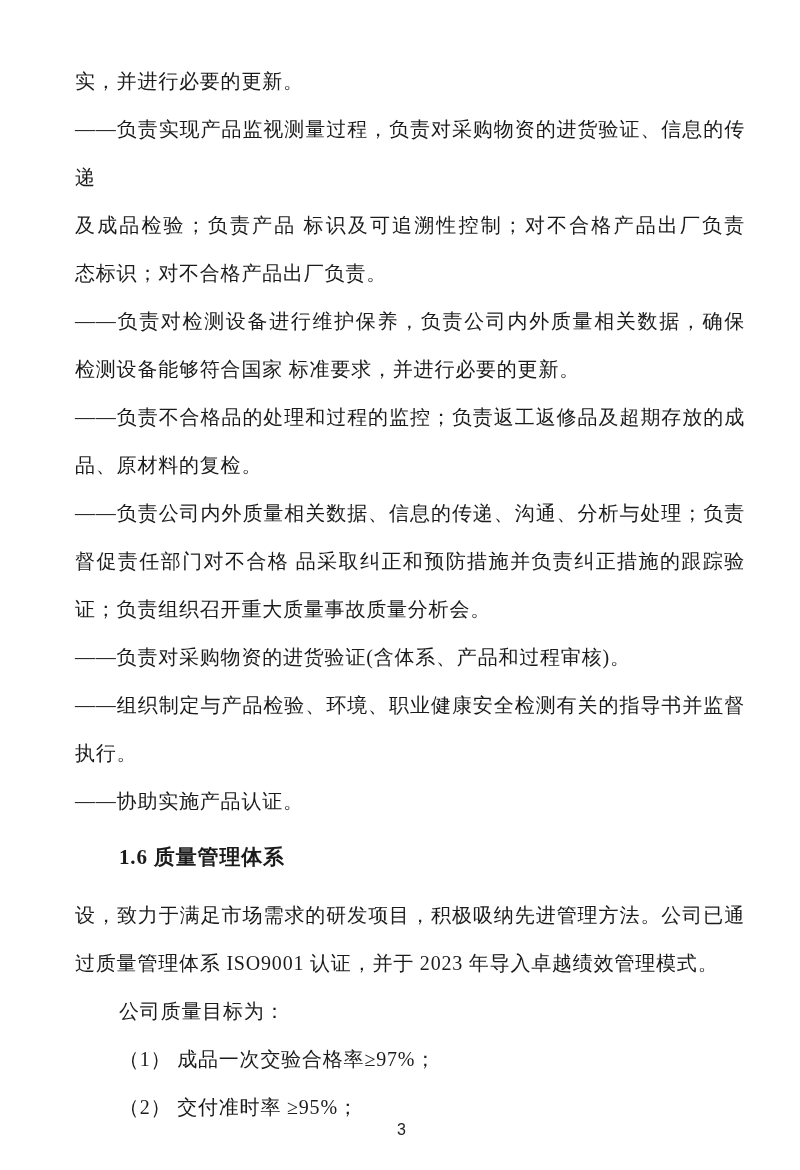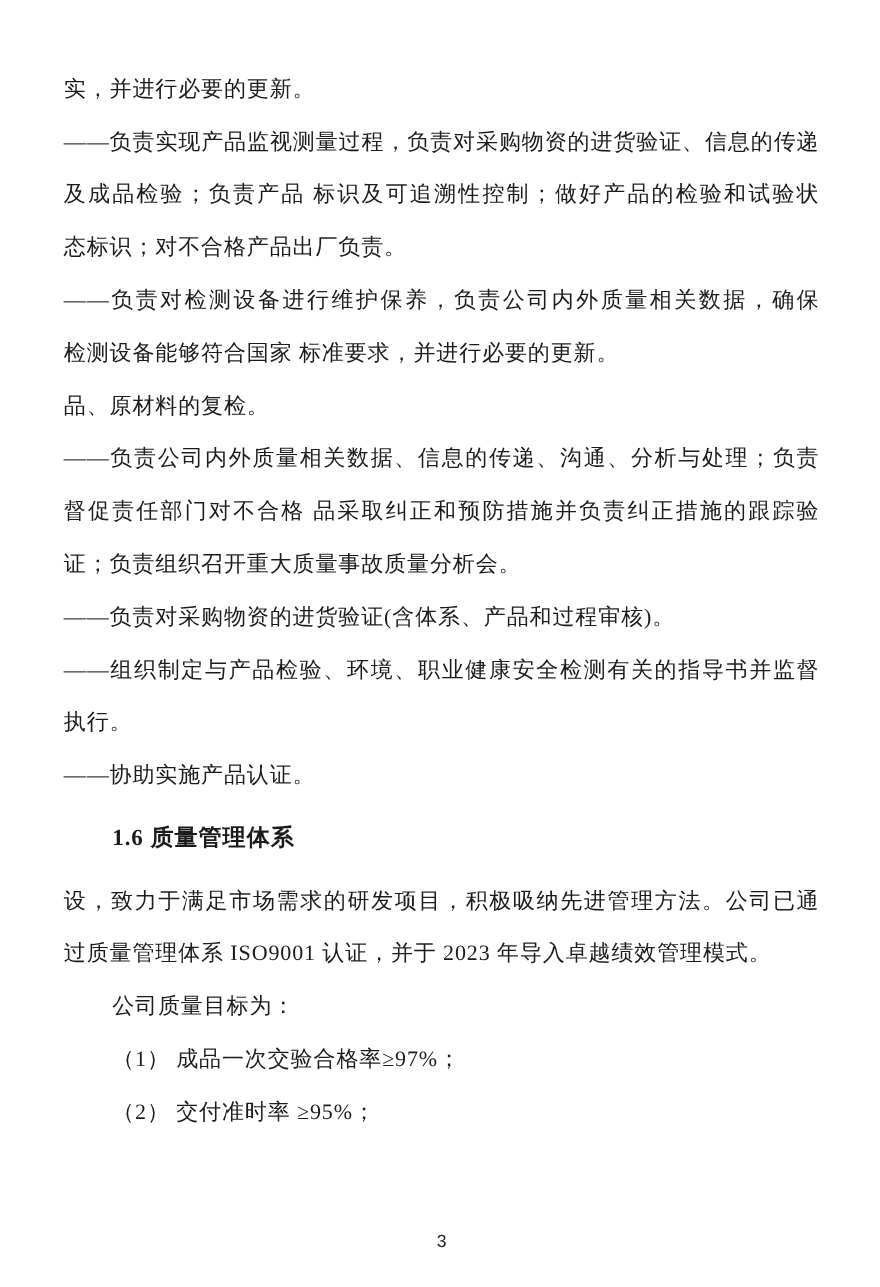--- a/index.html
+++ b/index.html
@@ -11,21 +11,21 @@
     position: relative;
     width: 800px;
     height: 1170px;
     margin: 0 auto;
     background: #ffffff;
     color: #1b1b1b;
     font-family: "Liberation Serif", "DejaVu Serif", serif;
     overflow: hidden;
   }
   .content {
-    padding: 57px 55px 0 58px;
+    padding: 57px 55px 0 75px;
   }
   .ln {
     margin: 0;
     font-size: 20px;
     line-height: 48px;
     letter-spacing: 0.04em;
     white-space: normal;
   }
   .just {
     text-align: justify;
@@ -59,26 +59,27 @@
 </style>
 </head>
 <body>
 
 <div class="page">
   <main class="content">
 
     <p class="ln left">实，并进行必要的更新。</p>
 
     <p class="ln just">——负责实现产品监视测量过程，负责对采购物资的进货验证、信息的传递</p>
-    <p class="ln just">及成品检验；负责产品 标识及可追溯性控制；做好产品的检验和试验状</p>
+    <p class="ln just">及成品检验；负责产品 标识及可追溯性控制；对不合格产品出厂负责</p>
     <p class="ln left">态标识；对不合格产品出厂负责。</p>
 
     <p class="ln just">——负责对检测设备进行维护保养，负责公司内外质量相关数据，确保</p>
     <p class="ln left">检测设备能够符合国家 标准要求，并进行必要的更新。</p>
 
+    <p class="ln just">——负责不合格品的处理和过程的监控；负责返工返修品及超期存放的成</p>
     <p class="ln left">品、原材料的复检。</p>
 
     <p class="ln just">——负责公司内外质量相关数据、信息的传递、沟通、分析与处理；负责</p>
     <p class="ln just">督促责任部门对不合格 品采取纠正和预防措施并负责纠正措施的跟踪验</p>
     <p class="ln left">证；负责组织召开重大质量事故质量分析会。</p>
 
     <p class="ln left">——负责对采购物资的进货验证(含体系、产品和过程审核)。</p>
 
     <p class="ln just">——组织制定与产品检验、环境、职业健康安全检测有关的指导书并监督</p>
     <p class="ln left">执行。</p>

